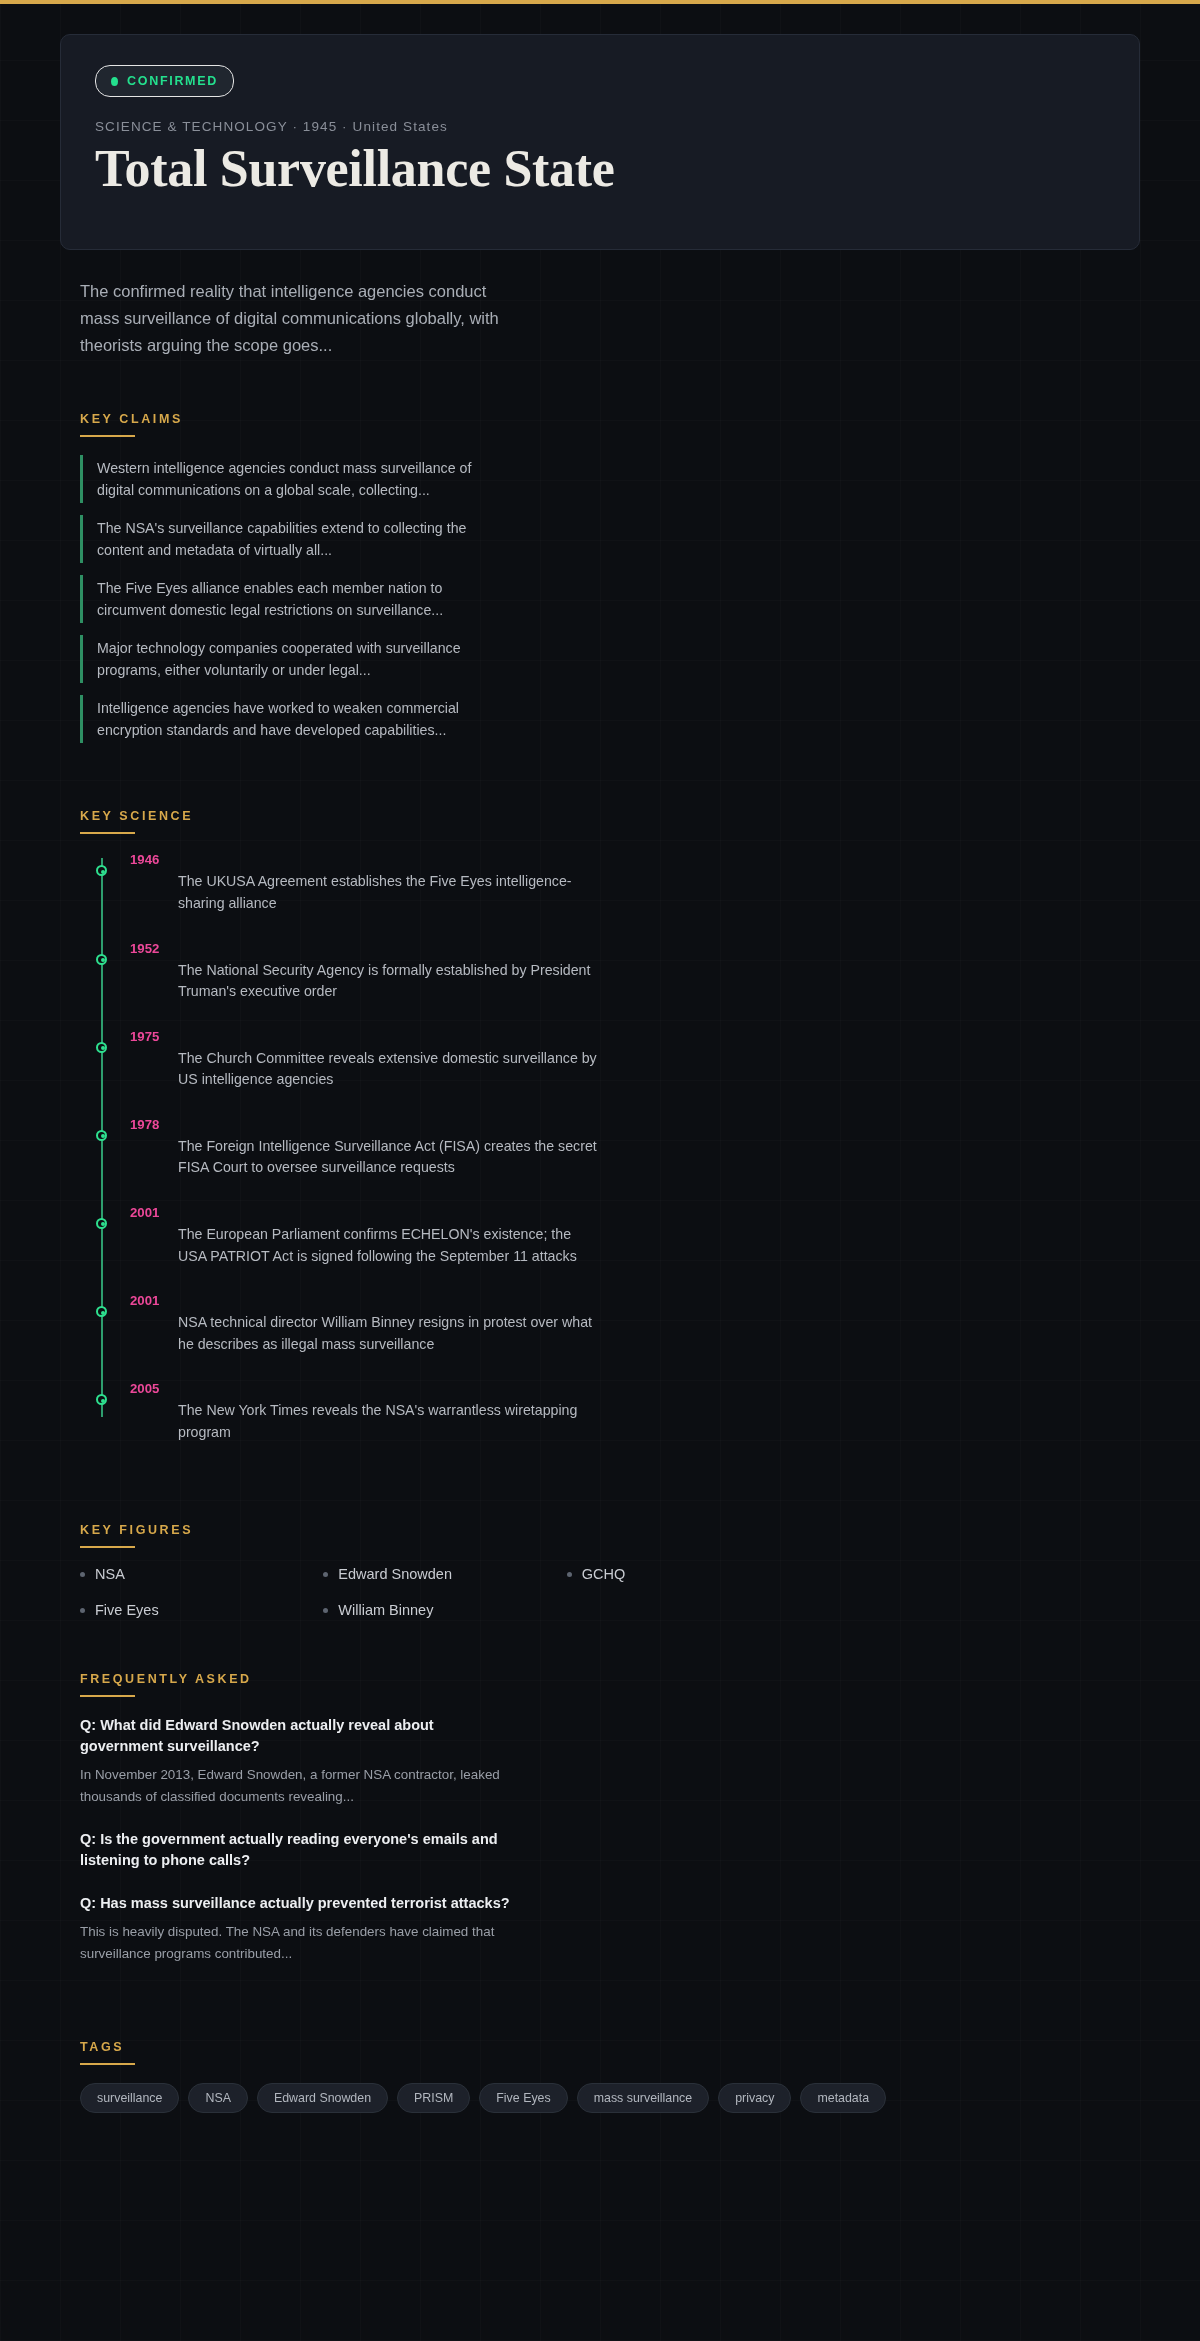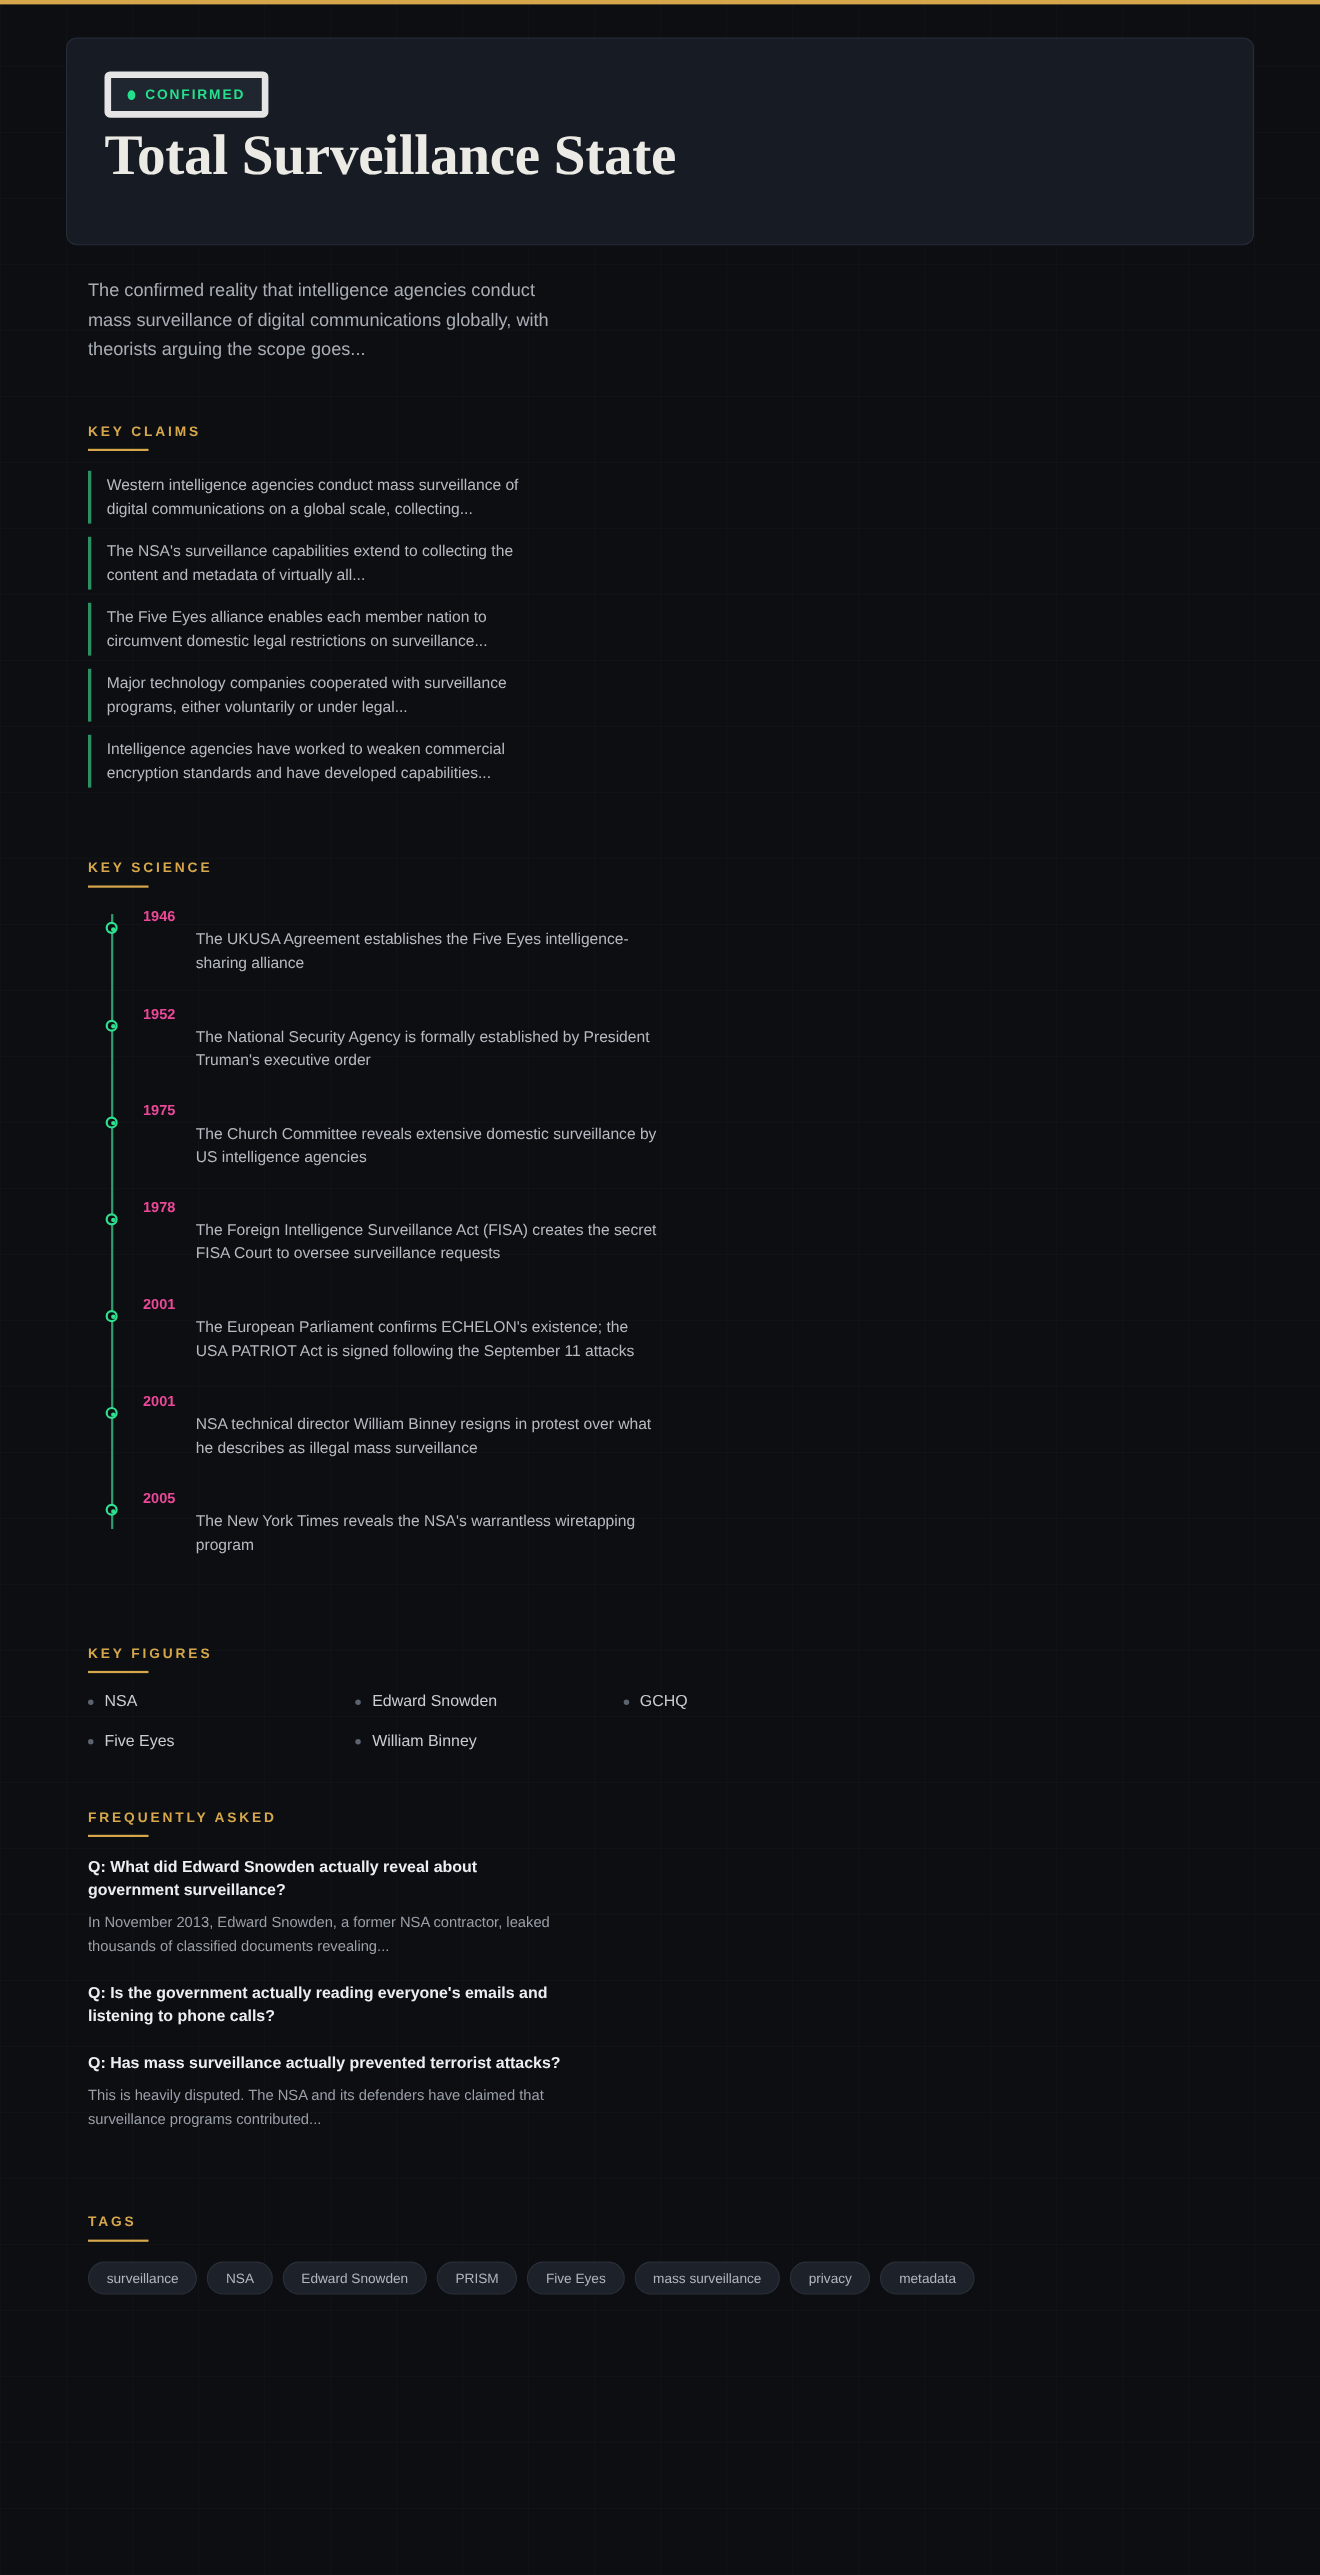--- a/index.html
+++ b/index.html
@@ -26,22 +26,22 @@
     width:1080px;
     background:#171b24;
     border:1px solid #262c38;
     border-radius:10px;
     padding:30px 34px 52px 34px;
     position:relative;
   }
   .badge{
     display:inline-flex;align-items:center;gap:9px;
     background:#20262f;
-    border:6px solid #e5e5e5;
-    border-radius:5px;
+    border:1px solid #e5e5e5;
+    border-radius:15px;
     padding:8px 15px;
     font-size:12.5px;letter-spacing:1.7px;font-weight:700;
     color:#24e08e;
   }
   .badge .dot{width:7px;height:9px;border-radius:50%;background:#24e08e;display:inline-block;}
   .kicker{
     margin-top:22px;
     font-size:13.5px;letter-spacing:1.1px;color:#8a8f99;font-weight:400;
   }
   .hero h1{
@@ -119,20 +119,21 @@
 <div class="top-rule"></div>
 
 <div class="page">
   <div class="wrap">
 
     <div class="hero">
       <div class="badge">
         <span class="dot"></span>
         <span>CONFIRMED</span>
       </div>
+      <div class="kicker">SCIENCE &amp; TECHNOLOGY  ·  1945  ·  United States</div>
       <h1>Total Surveillance State</h1>
     </div>
 
     <p class="summary">The confirmed reality that intelligence agencies conduct mass surveillance of digital communications globally, with theorists arguing the scope goes...</p>
 
     <div class="sec">
       <div class="sec-h">KEY CLAIMS</div>
       <div class="sec-rule"></div>
       <ul class="claims" id="claims-list">
           <li>Western intelligence agencies conduct mass surveillance of digital communications on a global scale, collecting...</li>

